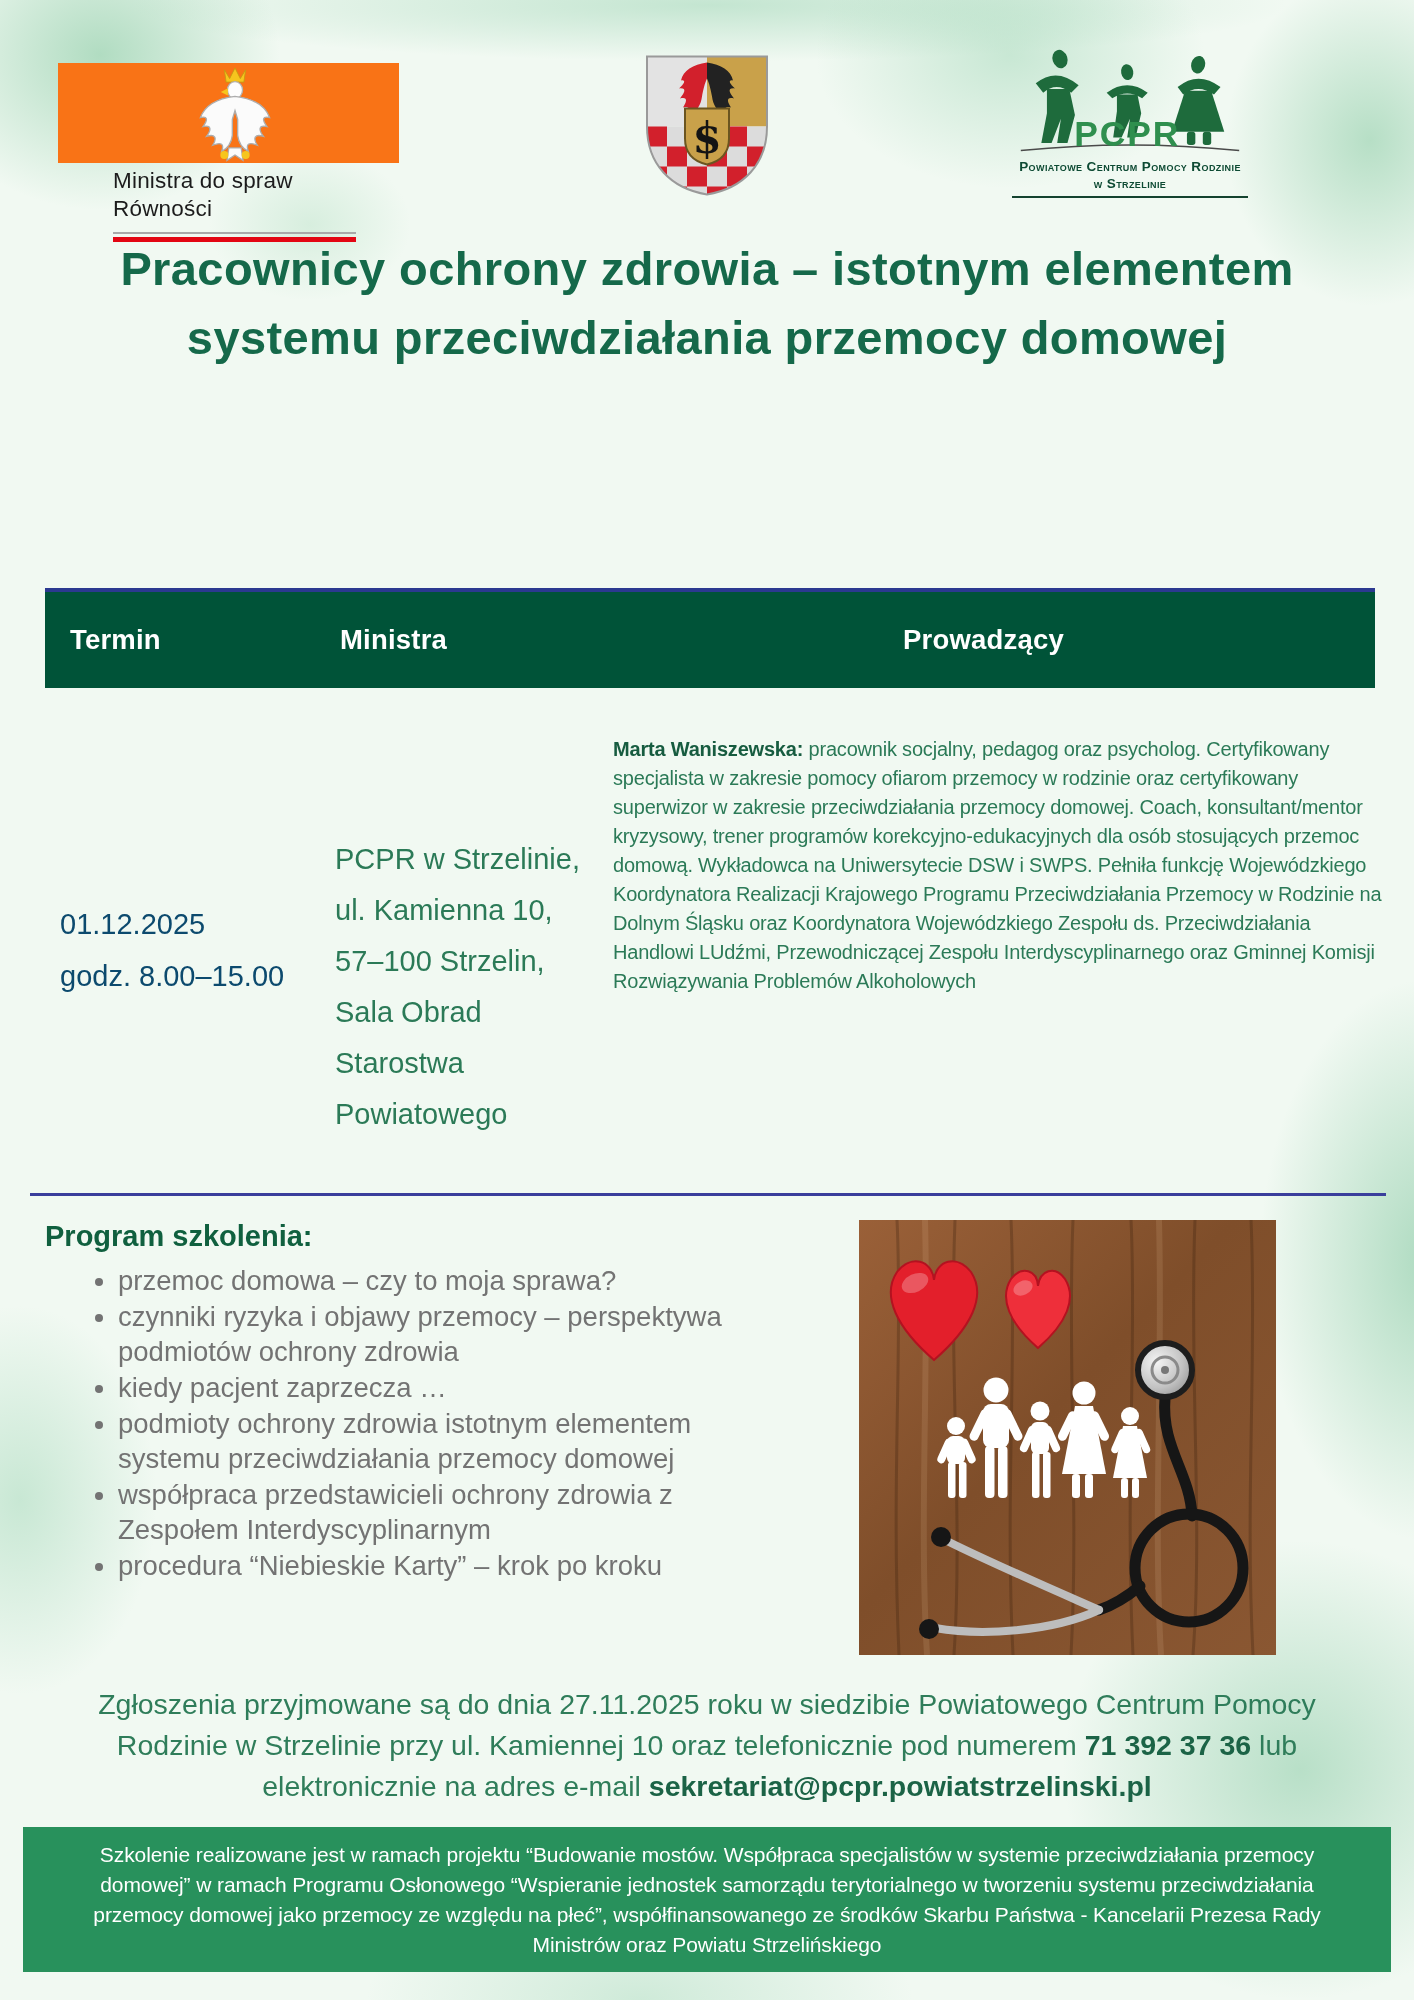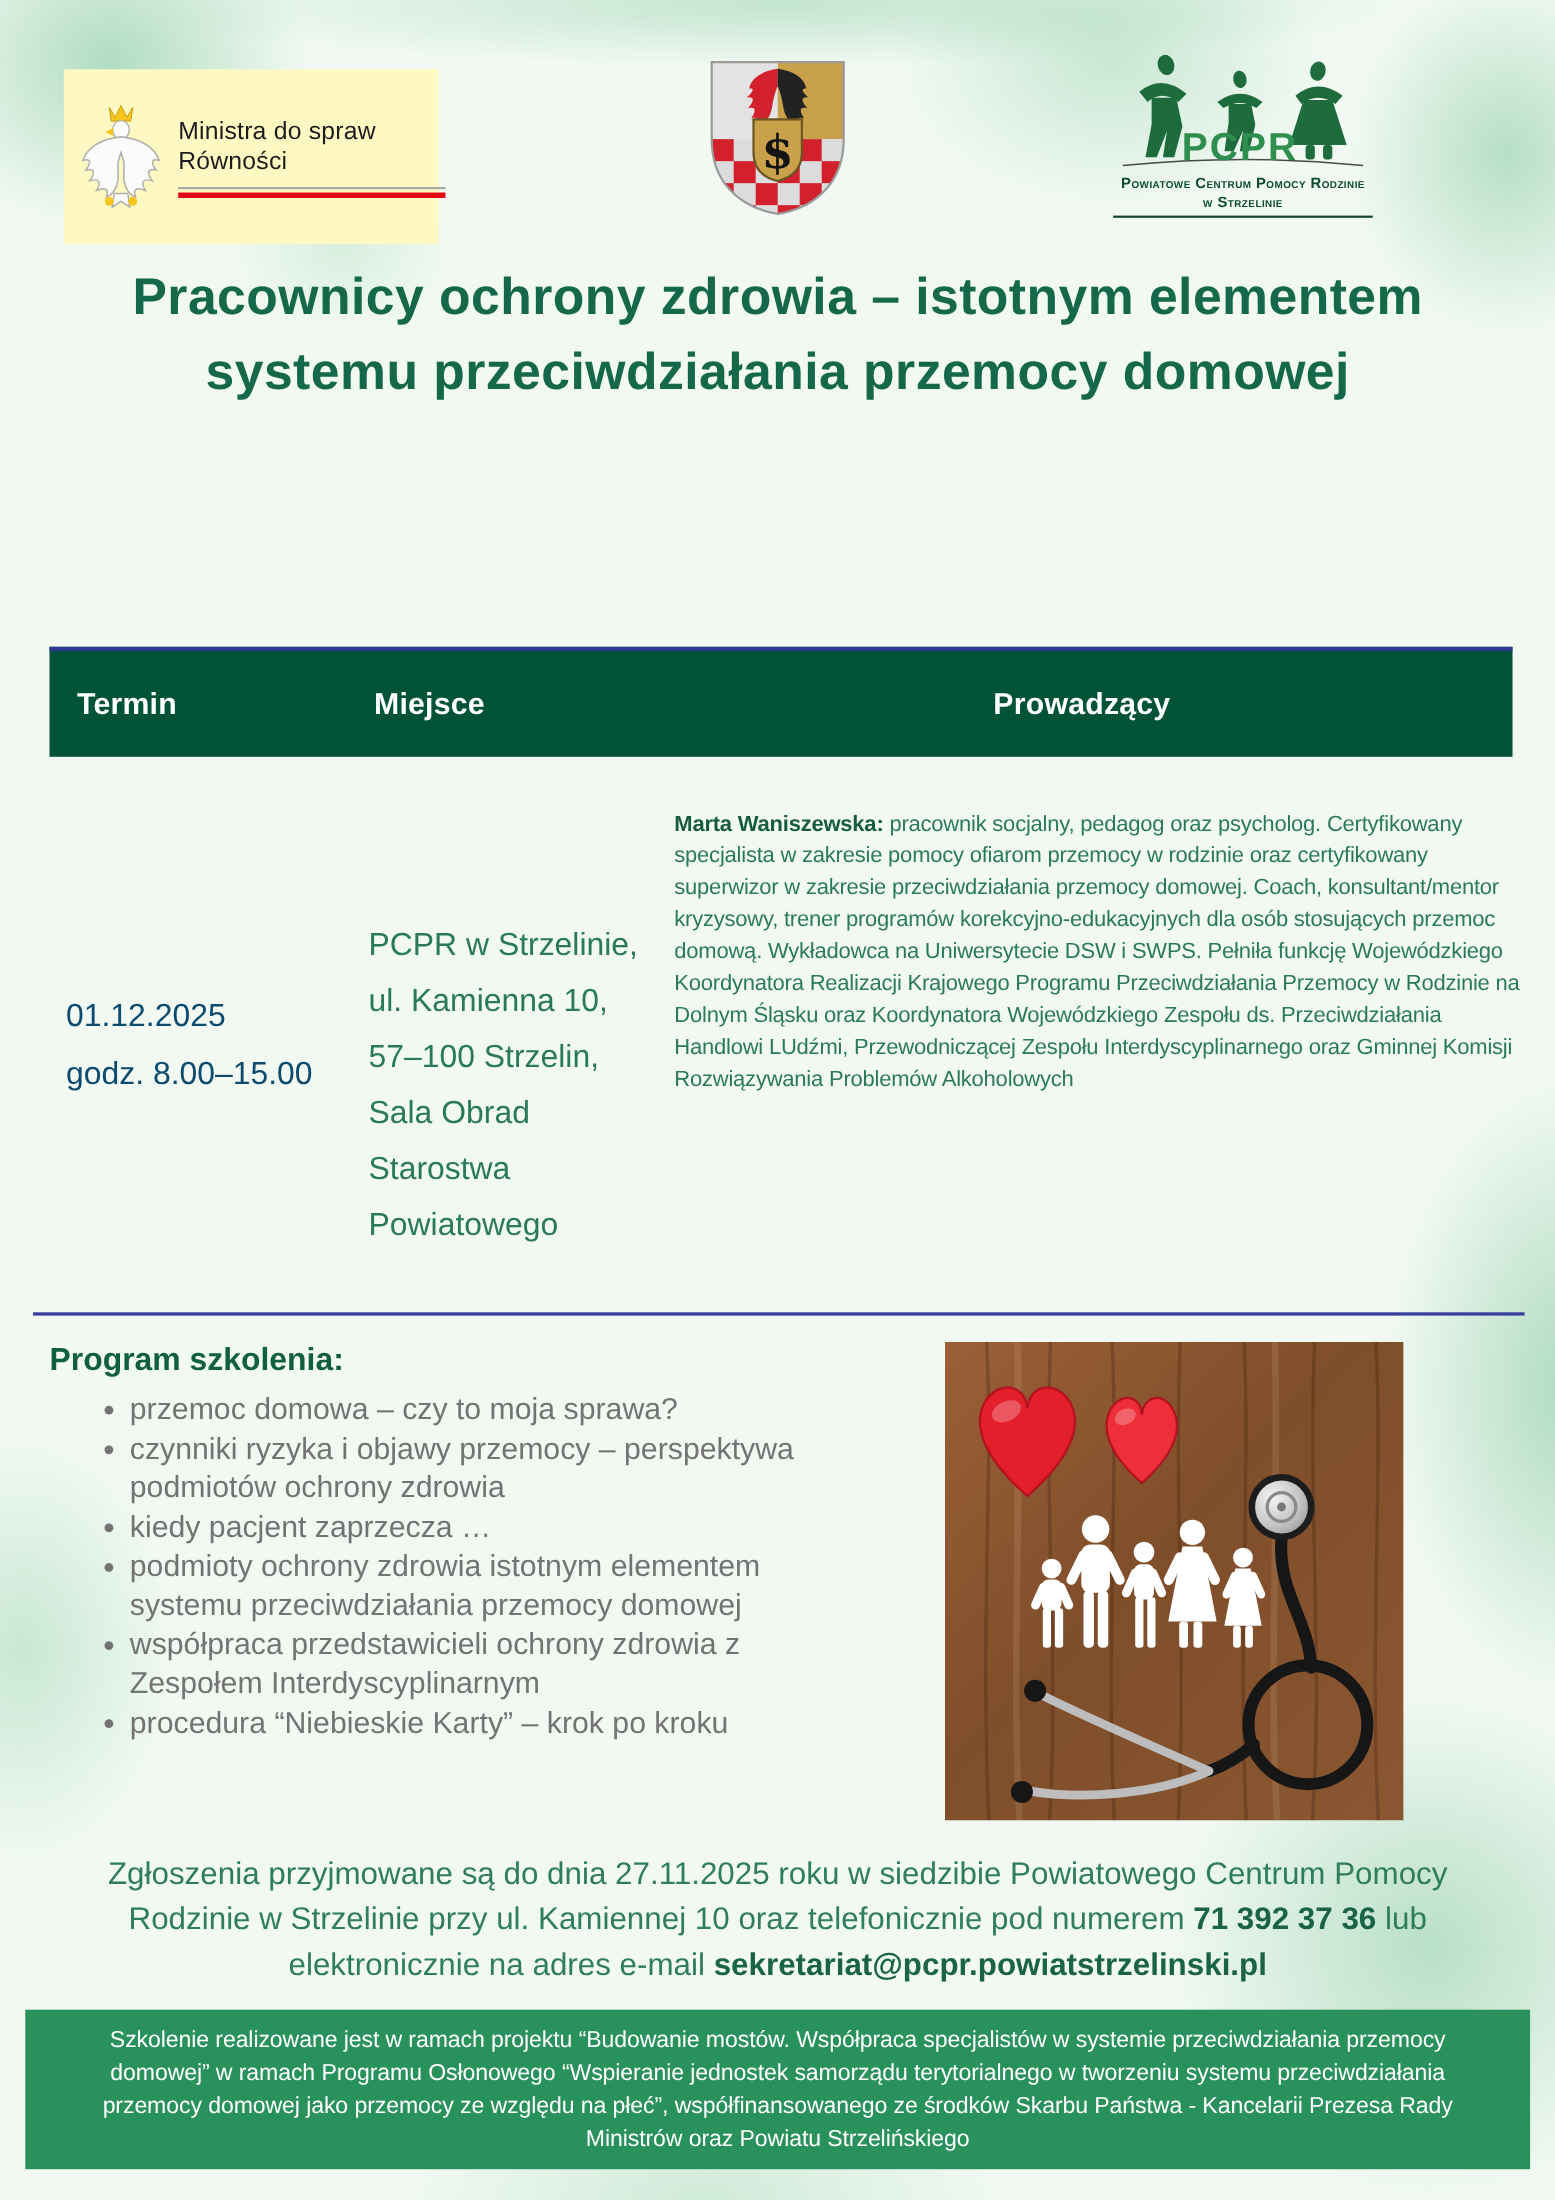--- a/index.html
+++ b/index.html
@@ -13,21 +13,21 @@
   .b1{left:-150px;top:-160px;width:500px;height:430px;background:radial-gradient(closest-side,rgba(134,201,161,.6),rgba(134,201,161,0) 72%);}
   .b2{left:740px;top:-130px;width:540px;height:370px;background:radial-gradient(closest-side,rgba(150,210,175,.45),rgba(150,210,175,0) 72%);}
   .b3{left:1170px;top:-90px;width:400px;height:460px;background:radial-gradient(closest-side,rgba(134,201,161,.55),rgba(134,201,161,0) 72%);}
   .b4{left:1200px;top:880px;width:460px;height:760px;background:radial-gradient(closest-side,rgba(128,198,158,.6),rgba(128,198,158,0) 74%);}
   .b5{left:980px;top:1460px;width:640px;height:620px;background:radial-gradient(closest-side,rgba(128,198,158,.5),rgba(128,198,158,0) 74%);}
   .b6{left:-170px;top:1230px;width:380px;height:540px;background:radial-gradient(closest-side,rgba(150,210,175,.45),rgba(150,210,175,0) 72%);}
   .b7{left:260px;top:1840px;width:760px;height:320px;background:radial-gradient(closest-side,rgba(150,210,175,.38),rgba(150,210,175,0) 72%);}
   .b8{left:170px;top:120px;width:280px;height:210px;background:radial-gradient(closest-side,rgba(160,215,180,.32),rgba(160,215,180,0) 72%);}
 
   
-  .ministry-box{position:absolute;left:58px;top:63px;width:341px;height:159px;background:#fef9c3;display:flex;align-items:center;}
+  .ministry-box{position:absolute;left:58px;top:63px;width:341px;height:100px;background:#f97316;display:flex;align-items:center;flex-direction:column;}
   .ministry-box svg{width:80px;height:104px;margin-left:12px;flex:none;}
   .ministry-text{margin-left:12px;color:#1c1c1c;font-size:22.5px;line-height:28px;letter-spacing:.2px;}
   .rule-gray{width:243px;height:2px;background:#a9a9a9;margin-top:9px;}
   .rule-red{width:243px;height:5px;background:#e30613;margin-top:3px;}
 
   .coat{position:absolute;left:641px;top:52px;width:132px;height:147px;}
   .coat svg{width:100%;height:100%;}
 
   .pcpr{position:absolute;left:1003px;top:46px;width:254px;text-align:center;}
   .pcpr svg{width:244px;height:112px;display:block;margin:0 auto;}
@@ -166,21 +166,21 @@
     </svg>
     <div class="pcpr-caption">Powiatowe Centrum Pomocy Rodzinie</div>
     <div class="pcpr-caption">w Strzelinie</div>
     <div class="pcpr-underline"></div>
   </div>
 
   <h1 class="title">Pracownicy ochrony zdrowia – istotnym elementem systemu przeciwdziałania przemocy domowej</h1>
 
   <div class="thead">
     <span class="c1">Termin</span>
-    <span class="c2">Miejsce</span>
+    <span class="c2">Ministra</span>
     <span class="c3">Prowadzący</span>
   </div>
 
   <div class="cell-termin">
     <div>01.12.2025</div>
     <div>godz. 8.00–15.00</div>
   </div>
 
   <div class="cell-miejsce">
     <div>PCPR w Strzelinie,</div>

